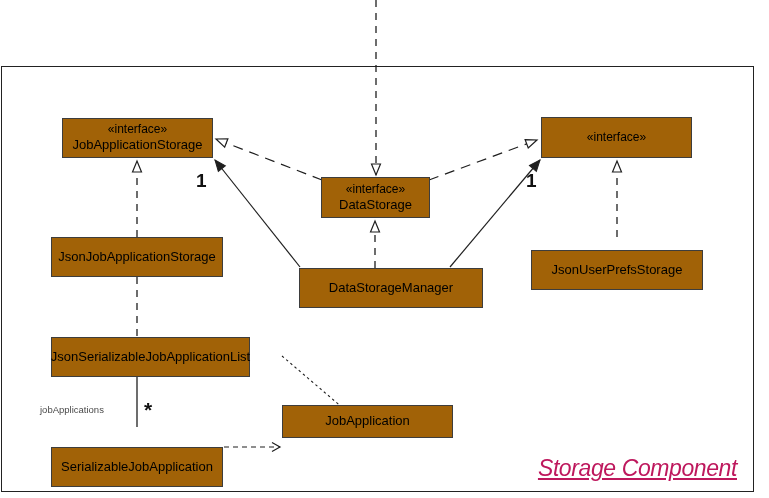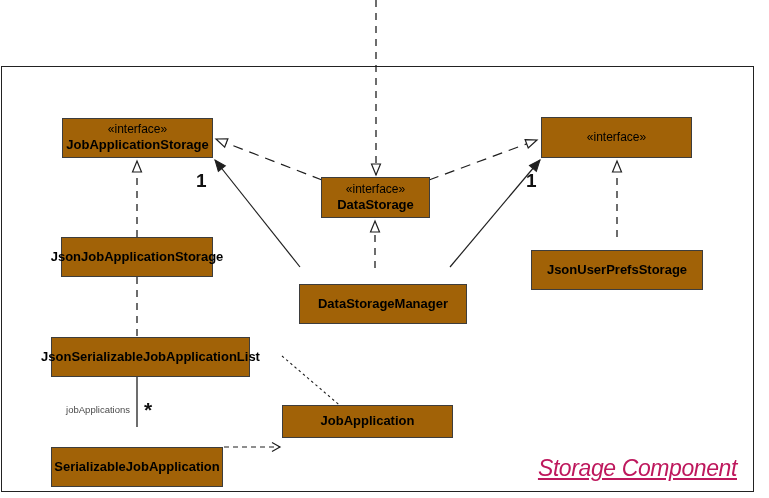--- a/index.html
+++ b/index.html
@@ -40,39 +40,38 @@
     text-align: center;
   }
   .node .stereotype {
     font-size: 12px;
     font-weight: 400;
     line-height: 1.25;
     white-space: nowrap;
   }
   .node .name {
     font-size: 13px;
-    font-weight: 700;
+    font-weight: 400;
     line-height: 1.25;
     white-space: nowrap;
     text-align: center;
   }
   .edge-label {
     position: absolute;
     z-index: 3;
     color: #111111;
   }
   .mult {
     font-size: 19px;
     font-weight: 600;
   }
   .role {
     font-size: 9.5px;
     color: #4a4a4a;
     width: 90px;
-    text-align: right;
   }
   .star {
     font-size: 21px;
     font-weight: 700;
   }
   .component-title {
     position: absolute;
     right: 32px;
     top: 455px;
     font-size: 23px;
@@ -126,25 +125,25 @@
 
   <div class="node" style="left:321px; top:177px; width:109px; height:41px;">
     <span class="stereotype">«interface»</span>
     <span class="name">DataStorage</span>
   </div>
 
   <div class="node" style="left:541px; top:117px; width:151px; height:41px;">
     <span class="stereotype">«interface»</span>
   </div>
 
-  <div class="node" style="left:61px; top:237px; width:152px; height:40px;">
+  <div class="node" style="left:51px; top:237px; width:172px; height:40px;">
     <span class="name">JsonJobApplicationStorage</span>
   </div>
 
-  <div class="node" style="left:299px; top:284px; width:168px; height:40px;">
+  <div class="node" style="left:299px; top:268px; width:184px; height:40px;">
     <span class="name">DataStorageManager</span>
   </div>
 
   <div class="node" style="left:531px; top:250px; width:172px; height:40px;">
     <span class="name">JsonUserPrefsStorage</span>
   </div>
 
   <div class="node" style="left:51px; top:337px; width:199px; height:40px;">
     <span class="name">JsonSerializableJobApplicationList</span>
   </div>

